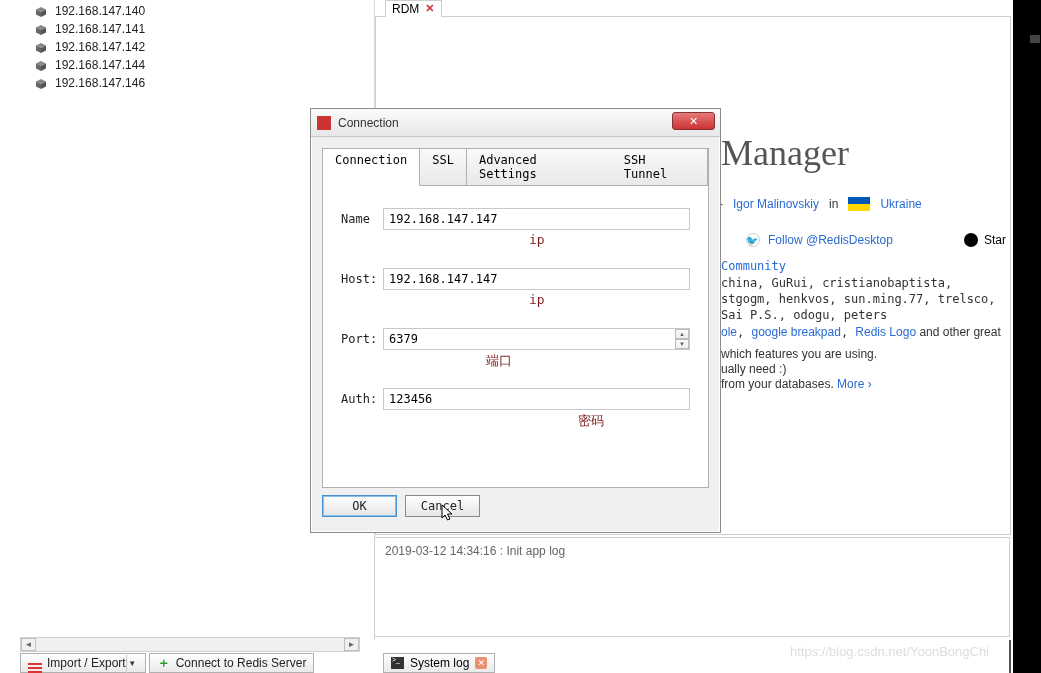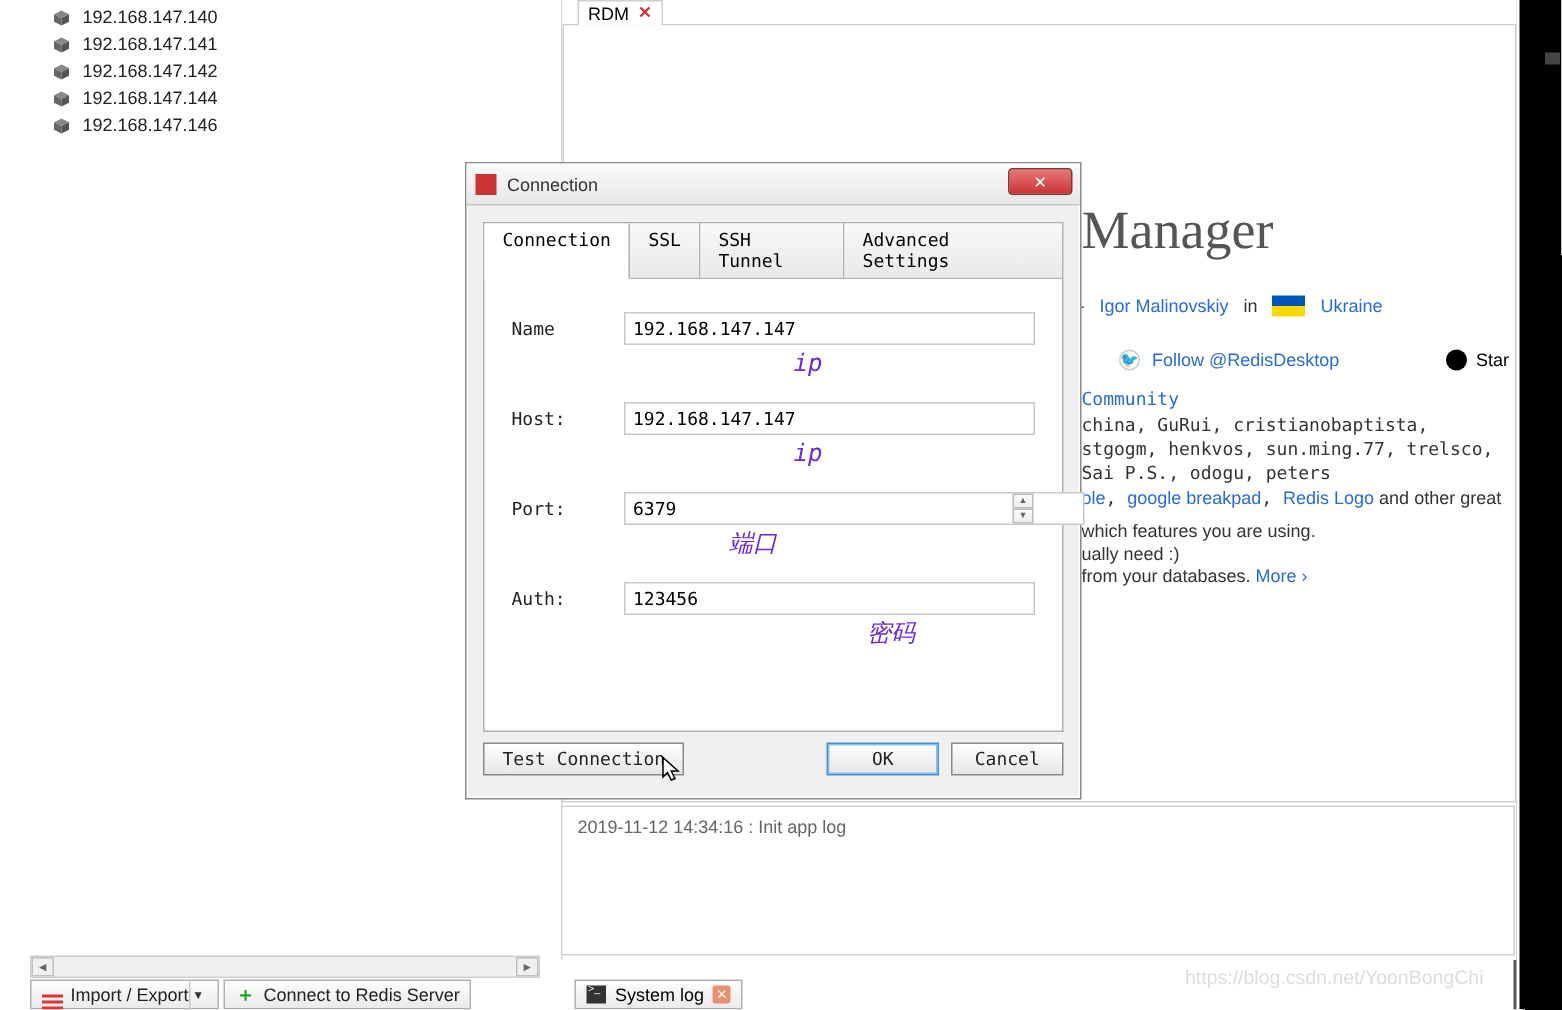--- a/index.html
+++ b/index.html
@@ -57,26 +57,26 @@
   .dlg-title .cube { width: 14px; height: 14px; background: #c33; margin-right: 7px; display: inline-block; }
   .dlg-close { position: absolute; right: 5px; top: 3px; width: 43px; height: 18px; background: linear-gradient(#e67a7a,#c33); border: 1px solid #833; border-radius: 3px; color: #fff; display: flex; align-items: center; justify-content: center; font-size: 11px; }
   .dlg-close::before { content: "✕"; }
   .dlg-body { padding: 11px; }
   .tab-row { display: flex; border: 1px solid #b0b0b0; background: #fff; }
   .dlg-tab { border-right: 1px solid #b0b0b0; padding: 4px 12px; font-family: "SimSun", monospace; font-size: 12px; background: linear-gradient(#f9f9f9,#e9e9e9); cursor: pointer; }
   .dlg-tab.active { background: #fff; border-bottom: 1px solid #fff; margin-bottom: -1px; }
   .tab-content { border: 1px solid #b0b0b0; border-top: none; background: #fff; height: 302px; padding: 22px 18px; position: relative; }
   .frow { display: flex; align-items: center; margin-bottom: 38px; position: relative; justify-content: space-between; }
   .frow label { width: 42px; font-family: "SimSun", monospace; font-size: 12px; color: #222; }
-  .frow input { flex: 1; height: 22px; border: 1px solid #c8c8c8; padding: 0 5px; font-family: "SimSun", monospace; font-size: 12px; background: #fff; margin-left: 33px; }
+  .frow input { flex: 1; height: 22px; border: 1px solid #c8c8c8; padding: 0 5px; font-family: "SimSun", monospace; font-size: 12px; background: #fff; }
   .port-wrap { position: relative; flex: 1; }
   .port-wrap input { width: 100%; padding-right: 0; }
   .spinner { position: absolute; right: 1px; top: 1px; width: 14px; height: 20px; display: flex; flex-direction: column; }
   .spinner div { flex: 1; border: 1px solid #bbb; background: linear-gradient(#fafafa,#eee); font-size: 6px; display: flex; align-items: center; justify-content: center; color: #666; }
-  .annot { position: absolute; color: #6d28d9; font-family: "SimSun", monospace; font-size: 16px; font-style: italic; }
+  .annot { position: absolute; color: #7f1d1d; font-family: "SimSun", monospace; font-size: 13px; }
   .dlg-buttons { display: flex; justify-content: space-between; padding: 7px 0 0 0; }
   .winbtn { height: 22px; min-width: 75px; border: 1px solid #8a8a8a; background: linear-gradient(#fefefe,#e6e6e6); font-family: "SimSun", monospace; font-size: 12px; color: #222; padding: 0 12px; }
   .winbtn.primary { border: 1px solid #4a90d0; box-shadow: 0 0 0 1px #8ac0e8 inset; }
   .dlg-buttons .right-group { display: flex; gap: 8px; }
   .cursor { position: absolute; left: 441px; top: 504px; width: 14px; height: 18px; pointer-events: none; }
 
   .import-bars::before { content: ""; display: block; width: 16px; height: 2px; background: #d33; box-shadow: 0 4px 0 #d33, 0 8px 0 #d33; margin-top: 2px; }
   .plus-icon::before { content: "＋"; color: #2a9d2a; font-weight: bold; font-size: 13px; }
 </style>
 </head>
@@ -167,21 +167,21 @@
       </div>
       <div class="features-row">
         <span>which features you are using.</span><br>
         <span>ually need :)</span><br>
         <span>from your databases. </span><span class="blue">More ›</span>
       </div>
     </div>
   </div>
 
   <div class="log-panel">
-    <span>2019-11-12 14:34:16 : Init app log</span>
+    <span>2019-03-12 14:34:16 : Init app log</span>
   </div>
 
   <div class="bottombar">
     <div class="bbtn">
       <span class="mini import-bars"></span>
       <span>Import / Export</span>
       <span class="caret">▼</span>
     </div>
     <div class="bbtn">
       <span class="mini plus-icon"></span>
@@ -200,22 +200,22 @@
   <div class="dialog">
     <div class="dlg-title">
       <span class="cube"></span>
       <span>Connection</span>
       <span class="dlg-close"></span>
     </div>
     <div class="dlg-body">
       <div class="tab-row">
         <div class="dlg-tab active">Connection</div>
         <div class="dlg-tab">SSL</div>
+        <div class="dlg-tab" style="border-right:none">Advanced Settings</div>
         <div class="dlg-tab">SSH Tunnel</div>
-        <div class="dlg-tab" style="border-right:none">Advanced Settings</div>
       </div>
       <div class="tab-content">
         <div class="frow">
           <label>Name</label>
           <input type="text" value="192.168.147.147" style="">
           <span class="annot" style="left:188px;top:24px">ip</span>
         </div>
         <div class="frow">
           <label>Host:</label>
           <input type="text" value="192.168.147.147" style="">
@@ -232,21 +232,20 @@
           </div>
           <span class="annot" style="left:145px;top:24px">端口</span>
         </div>
         <div class="frow" style="margin-bottom:0">
           <label>Auth:</label>
           <input type="text" value="123456" style="">
           <span class="annot" style="left:237px;top:24px">密码</span>
         </div>
       </div>
       <div class="dlg-buttons">
-        <button class="winbtn">Test Connection</button>
         <div class="right-group">
           <button class="winbtn primary">OK</button>
           <button class="winbtn">Cancel</button>
         </div>
       </div>
     </div>
   </div>
 
   <svg class="cursor" viewBox="0 0 14 18">
       <path d="M1 1 L1 14 L4 11 L6.5 16 L9 15 L6.5 10 L11 10 Z" fill="#fff" stroke="#000" stroke-width="1"></path>

